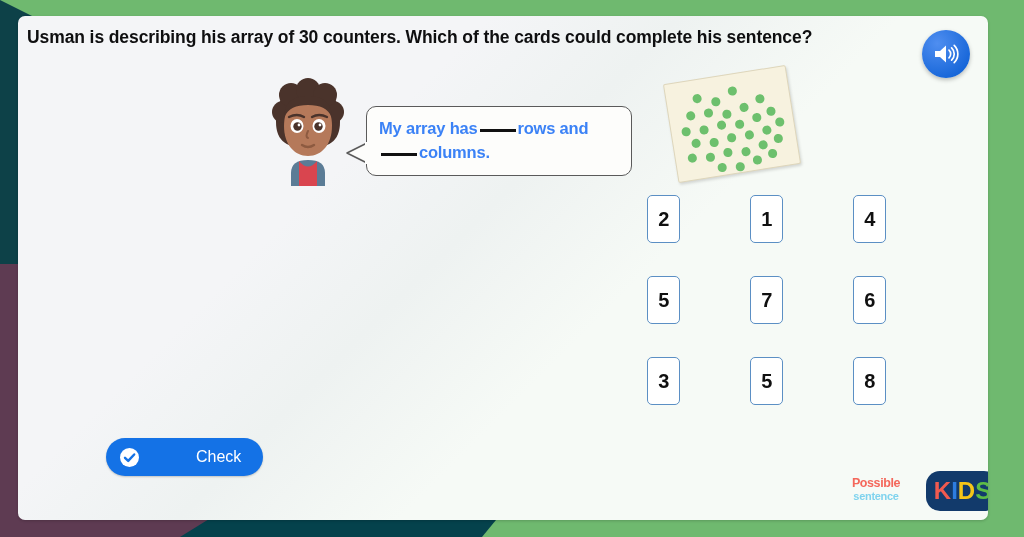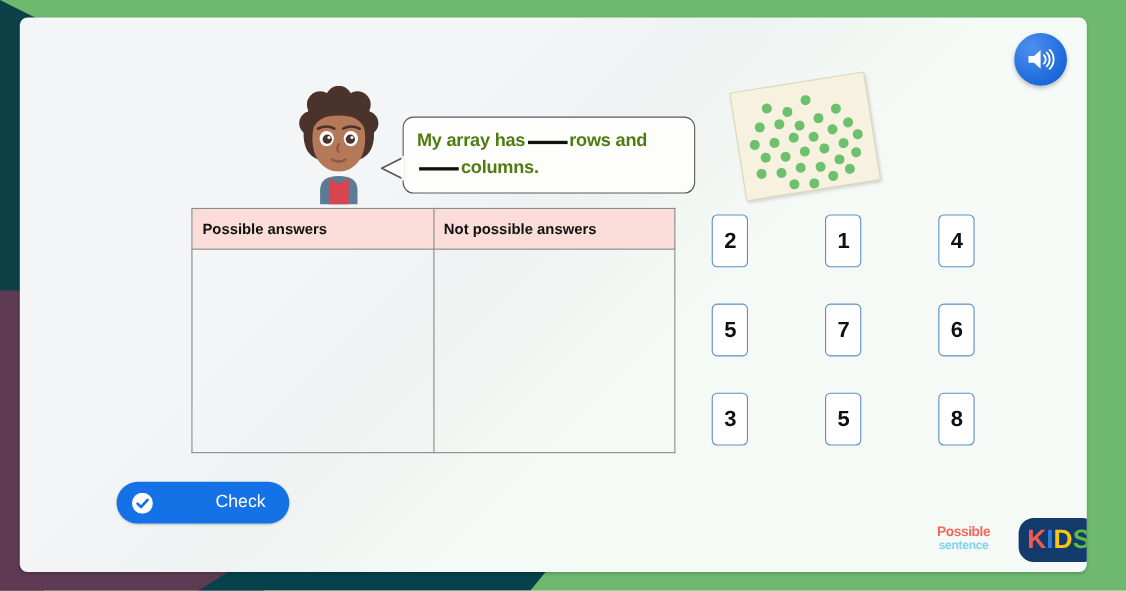--- a/index.html
+++ b/index.html
@@ -101,21 +101,21 @@
     background: #fdfdfb;
     border: 1.6px solid #5a5a5a;
     border-radius: 10px;
     display: flex;
     align-items: center;
   }
   #bubble-text {
     font-size: 16.5px;
     font-weight: bold;
     line-height: 1.45;
-    color: #4d7c0f;
+    color: #3b82f6;
     padding: 0 12px;
     letter-spacing: -0.2px;
   }
   .blank {
     display: inline-block;
     width: 36px;
     border-bottom: 3px solid #111;
     vertical-align: 2px;
     margin: 0 2px;
   }
@@ -266,20 +266,21 @@
 
 <div id="stage">
 
   <div class="band-teal-left"></div>
   <div class="band-purple-left"></div>
   <div class="band-bottom-purple"></div>
   <div class="band-bottom-teal"></div>
 
   <div id="card">
 
+    <div id="question">Usman is describing his array of 30 counters. Which of the cards could complete his sentence?</div>
 
     <button id="audio-btn">
       <svg width="26" height="24" viewBox="0 0 26 24">
         <path d="M2 9 h5 L13 3.5 v17 L7 15 H2 Z" fill="#ffffff"></path>
         <path d="M16 8.2 a5.2 5.2 0 0 1 0 7.6" stroke="#ffffff" stroke-width="1.7" fill="none" stroke-linecap="round"></path>
         <path d="M18.6 5.8 a8.6 8.6 0 0 1 0 12.4" stroke="#ffffff" stroke-width="1.7" fill="none" stroke-linecap="round"></path>
         <path d="M21.2 3.4 a12 12 0 0 1 0 17.2" stroke="#ffffff" stroke-width="1.7" fill="none" stroke-linecap="round"></path>
       </svg>
     </button>
 
@@ -344,34 +345,20 @@
           <div class="counter-dot" style="left: 66px; top: 74px; background: rgb(109, 192, 109);"></div>
           <div class="counter-dot" style="left: 84px; top: 70px; background: rgb(109, 192, 109);"></div>
           <div class="counter-dot" style="left: 100px; top: 66px; background: rgb(109, 192, 109);"></div>
           <div class="counter-dot" style="left: 40px; top: 86px; background: rgb(109, 192, 109);"></div>
           <div class="counter-dot" style="left: 58px; top: 88px; background: rgb(109, 192, 109);"></div>
           <div class="counter-dot" style="left: 76px; top: 84px; background: rgb(109, 192, 109);"></div>
           <div class="counter-dot" style="left: 92px; top: 80px; background: rgb(109, 192, 109);"></div>
         </div>
     </div>
 
-    <table id="sort-table">
-      <thead>
-        <tr>
-          <th>Possible answers</th>
-          <th>Not possible answers</th>
-        </tr>
-      </thead>
-      <tbody>
-        <tr>
-          <td></td>
-          <td></td>
-        </tr>
-      </tbody>
-    </table>
 
     <div id="number-grid">
         <div class="num-card">2</div>
         <div class="num-card">1</div>
         <div class="num-card">4</div>
         <div class="num-card">5</div>
         <div class="num-card">7</div>
         <div class="num-card">6</div>
         <div class="num-card">3</div>
         <div class="num-card">5</div>

